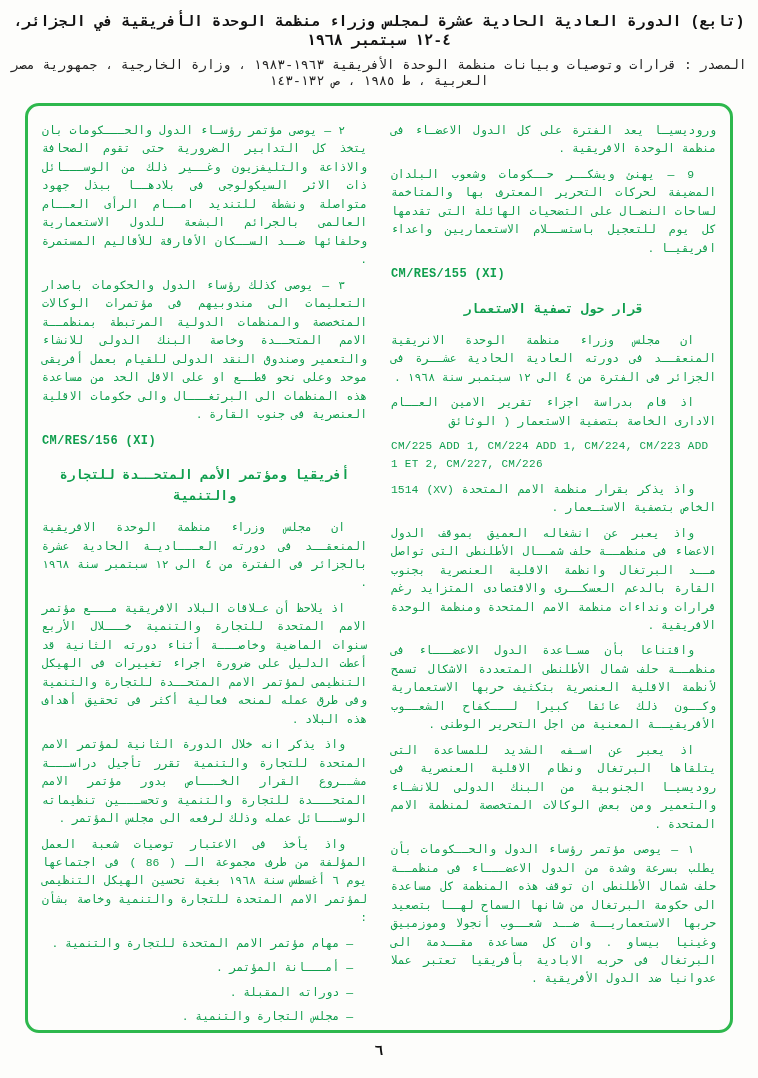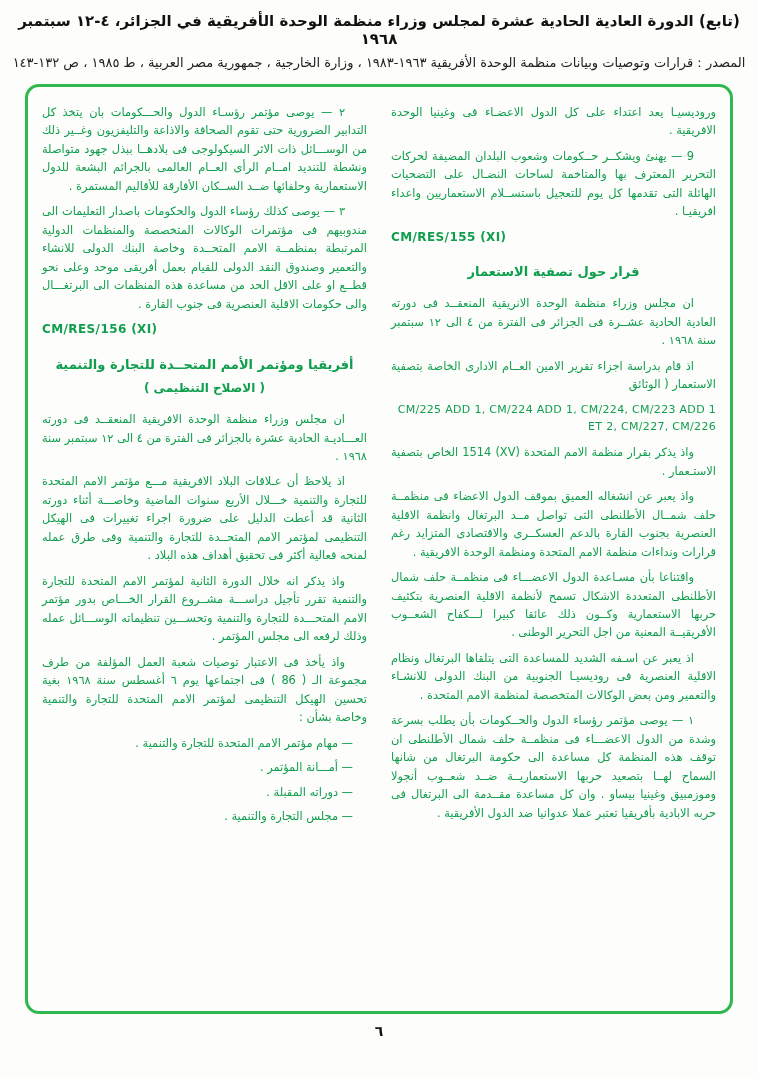--- a/index.html
+++ b/index.html
@@ -9,20 +9,21 @@
     width: 758px;
     height: 1078px;
     overflow: hidden;
     font-family: "DejaVu Sans", sans-serif;
   }
   .page {
     width: 758px;
     height: 1078px;
     position: relative;
     background: #fdfdfb;
+    font-family: Liberation Mono, monospace;
   }
   
   .header {
     direction: rtl;
     text-align: center;
     padding-top: 12px;
     color: #111;
   }
   .header .doc-title {
     font-size: 15px;
@@ -80,21 +81,21 @@
   }
   .res-title-sub {
     text-align: center;
     font-weight: bold;
     font-size: 12px;
     margin: -8px 0 12px 0;
     text-indent: 0;
   }
   .codes-block {
     direction: ltr;
-    text-align: right;
+    text-align: left;
     font-size: 11px;
     margin: 0 0 7px 0;
     letter-spacing: 0.3px;
   }
   .dash-list { margin: 2px 0 0 0; }
   .dash-list .list-item {
     text-indent: 0;
     padding-right: 14px;
     margin: 0 0 6px 0;
     text-align: right;
@@ -115,40 +116,39 @@
 
   <div class="header">
     <div class="doc-title">(تابع) الدورة العادية الحادية عشرة لمجلس وزراء منظمة الوحدة الأفريقية في الجزائر، ٤-١٢ سبتمبر ١٩٦٨</div>
     <div class="source-line">المصدر : قرارات وتوصيات وبيانات منظمة الوحدة الأفريقية ١٩٦٣-١٩٨٣ ، وزارة الخارجية ، جمهورية مصر العربية ، ط ١٩٨٥ ، ص ١٣٢-١٤٣</div>
   </div>
 
   <div class="green-box">
     <div class="columns">
 
       <section class="col">
-        <p class="no-indent">وروديسيـا يعد اعتداء على كل الدول الاعضـاء فى وغينيا الوحدة الافريقية .</p>
+        <p class="no-indent">وروديسيـا يعد الفترة على كل الدول الاعضـاء فى منظمة الوحدة الافريقية .</p>
         <p>9 — يهنئ ويشكــر حــكومات وشعوب البلدان المضيفة لحركات التحرير المعترف بها والمتاخمة لساحات النضـال على التضحيات الهائلة التى تقدمها كل يوم للتعجيل باستســلام الاستعماريين واعداء افريقيـا .</p>
         <div class="ref-code">CM/RES/155 (XI)</div>
         <div class="res-title">قرار حول تصفية الاستعمار</div>
         <p>ان مجلس وزراء منظمة الوحدة الانريقية المنعقــد فى دورته العادية الحادية عشــرة فى الجزائر فى الفترة من ٤ الى ١٢ سبتمبر سنة ١٩٦٨ .</p>
         <p>اذ قام بدراسة اجزاء تقرير الامين العــام الادارى الخاصة بتصفية الاستعمار ( الوثائق</p>
         <div class="codes-block">CM/225 ADD 1, CM/224 ADD 1, CM/224, CM/223 ADD 1 ET 2, CM/227, CM/226</div>
         <p>واذ يذكر بقرار منظمة الامم المتحدة (XV) 1514 الخاص بتصفية الاستـعمار .</p>
         <p>واذ يعبر عن انشغاله العميق بموقف الدول الاعضاء فى منظمــة حلف شمــال الأطلنطى التى تواصل مــد البرتغال وانظمة الاقلية العنصرية بجنوب القارة بالدعم العسكــرى والاقتصادى المتزايد رغم قرارات ونداءات منظمة الامم المتحدة ومنظمة الوحدة الافريقية .</p>
         <p>واقتناعا بأن مسـاعدة الدول الاعضـــاء فى منظمــة حلف شمال الأطلنطى المتعددة الاشكال تسمح لأنظمة الاقلية العنصرية بتكثيف حربها الاستعمارية وكــون ذلك عائقا كبيرا لـــكفاح الشعــوب الأفريقيــة المعنية من اجل التحرير الوطنى .</p>
         <p>اذ يعبر عن اسـفه الشديد للمساعدة التى يتلقاها البرتغال ونظام الاقلية العنصرية فى روديسيـا الجنوبية من البنك الدولى للانشـاء والتعمير ومن بعض الوكالات المتخصصة لمنظمة الامم المتحدة .</p>
         <p>١ — يوصى مؤتمر رؤساء الدول والحــكومات بأن يطلب بسرعة وشدة من الدول الاعضـــاء فى منظمــة حلف شمال الأطلنطى ان توقف هذه المنظمة كل مساعدة الى حكومة البرتغال من شانها السماح لهــا بتصعيد حربها الاستعماريــة ضــد شعــوب أنجولا وموزمبيق وغينيا بيساو . وان كل مساعدة مقــدمة الى البرتغال فى حربه الابادية بأفريقيا تعتبر عملا عدوانيا ضد الدول الأفريقية .</p>
       </section>
 
       <section class="col">
         <p>٢ — يوصى مؤتمر رؤسـاء الدول والحـــكومات بان يتخذ كل التدابير الضرورية حتى تقوم الصحافة والاذاعة والتليفزيون وغــير ذلك من الوســـائل ذات الاثر السيكولوجى فى بلادهــا ببذل جهود متواصلة ونشطة للتنديد امــام الرأى العــام العالمى بالجرائم البشعة للدول الاستعمارية وحلفائها ضــد الســكان الأفارقة للأقاليم المستمرة .</p>
         <p>٣ — يوصى كذلك رؤساء الدول والحكومات باصدار التعليمات الى مندوبيهم فى مؤتمرات الوكالات المتخصصة والمنظمات الدولية المرتبطة بمنظمــة الامم المتحــدة وخاصة البنك الدولى للانشاء والتعمير وصندوق النقد الدولى للقيام بعمل أفريقى موحد وعلى نحو قطــع او على الاقل الحد من مساعدة هذه المنظمات الى البرتغـــال والى حكومات الاقلية العنصرية فى جنوب القارة .</p>
         <div class="ref-code">CM/RES/156 (XI)</div>
         <div class="res-title">أفريقيا ومؤتمر الأمم المتحــدة للتجارة والتنمية</div>
-        <div class="res-title-sub">( الاصلاح التنظيمى )</div>
         <p>ان مجلس وزراء منظمة الوحدة الافريقية المنعقــد فى دورته العـــاديـة الحادية عشرة بالجزائر فى الفترة من ٤ الى ١٢ سبتمبر سنة ١٩٦٨ .</p>
         <p>اذ يلاحظ أن عـلاقات البلاد الافريقية مـــع مؤتمر الامم المتحدة للتجارة والتنمية خـــلال الأربع سنوات الماضية وخاصـــة أثناء دورته الثانية قد أعطت الدليل على ضرورة اجراء تغييرات فى الهيكل التنظيمى لمؤتمر الامم المتحــدة للتجارة والتنمية وفى طرق عمله لمنحه فعالية أكثر فى تحقيق أهداف هذه البلاد .</p>
         <p>واذ يذكر انه خلال الدورة الثانية لمؤتمر الامم المتحدة للتجارة والتنمية تقرر تأجيل دراســـة مشــروع القرار الخـــاص بدور مؤتمر الامم المتحـــدة للتجارة والتنمية وتحســـين تنظيماته الوســـائل عمله وذلك لرفعه الى مجلس المؤتمر .</p>
         <p>واذ يأخذ فى الاعتبار توصيات شعبة العمل المؤلفة من طرف مجموعة الـ ( 86 ) فى اجتماعها يوم ٦ أغسطس سنة ١٩٦٨ بغية تحسين الهيكل التنظيمى لمؤتمر الامم المتحدة للتجارة والتنمية وخاصة بشأن :</p>
         <div class="dash-list">
           <p class="list-item">— مهام مؤتمر الامم المتحدة للتجارة والتنمية .</p>
           <p class="list-item">— أمـــانة المؤتمر .</p>
           <p class="list-item">— دوراته المقبلة .</p>
           <p class="list-item">— مجلس التجارة والتنمية .</p>
         </div>

